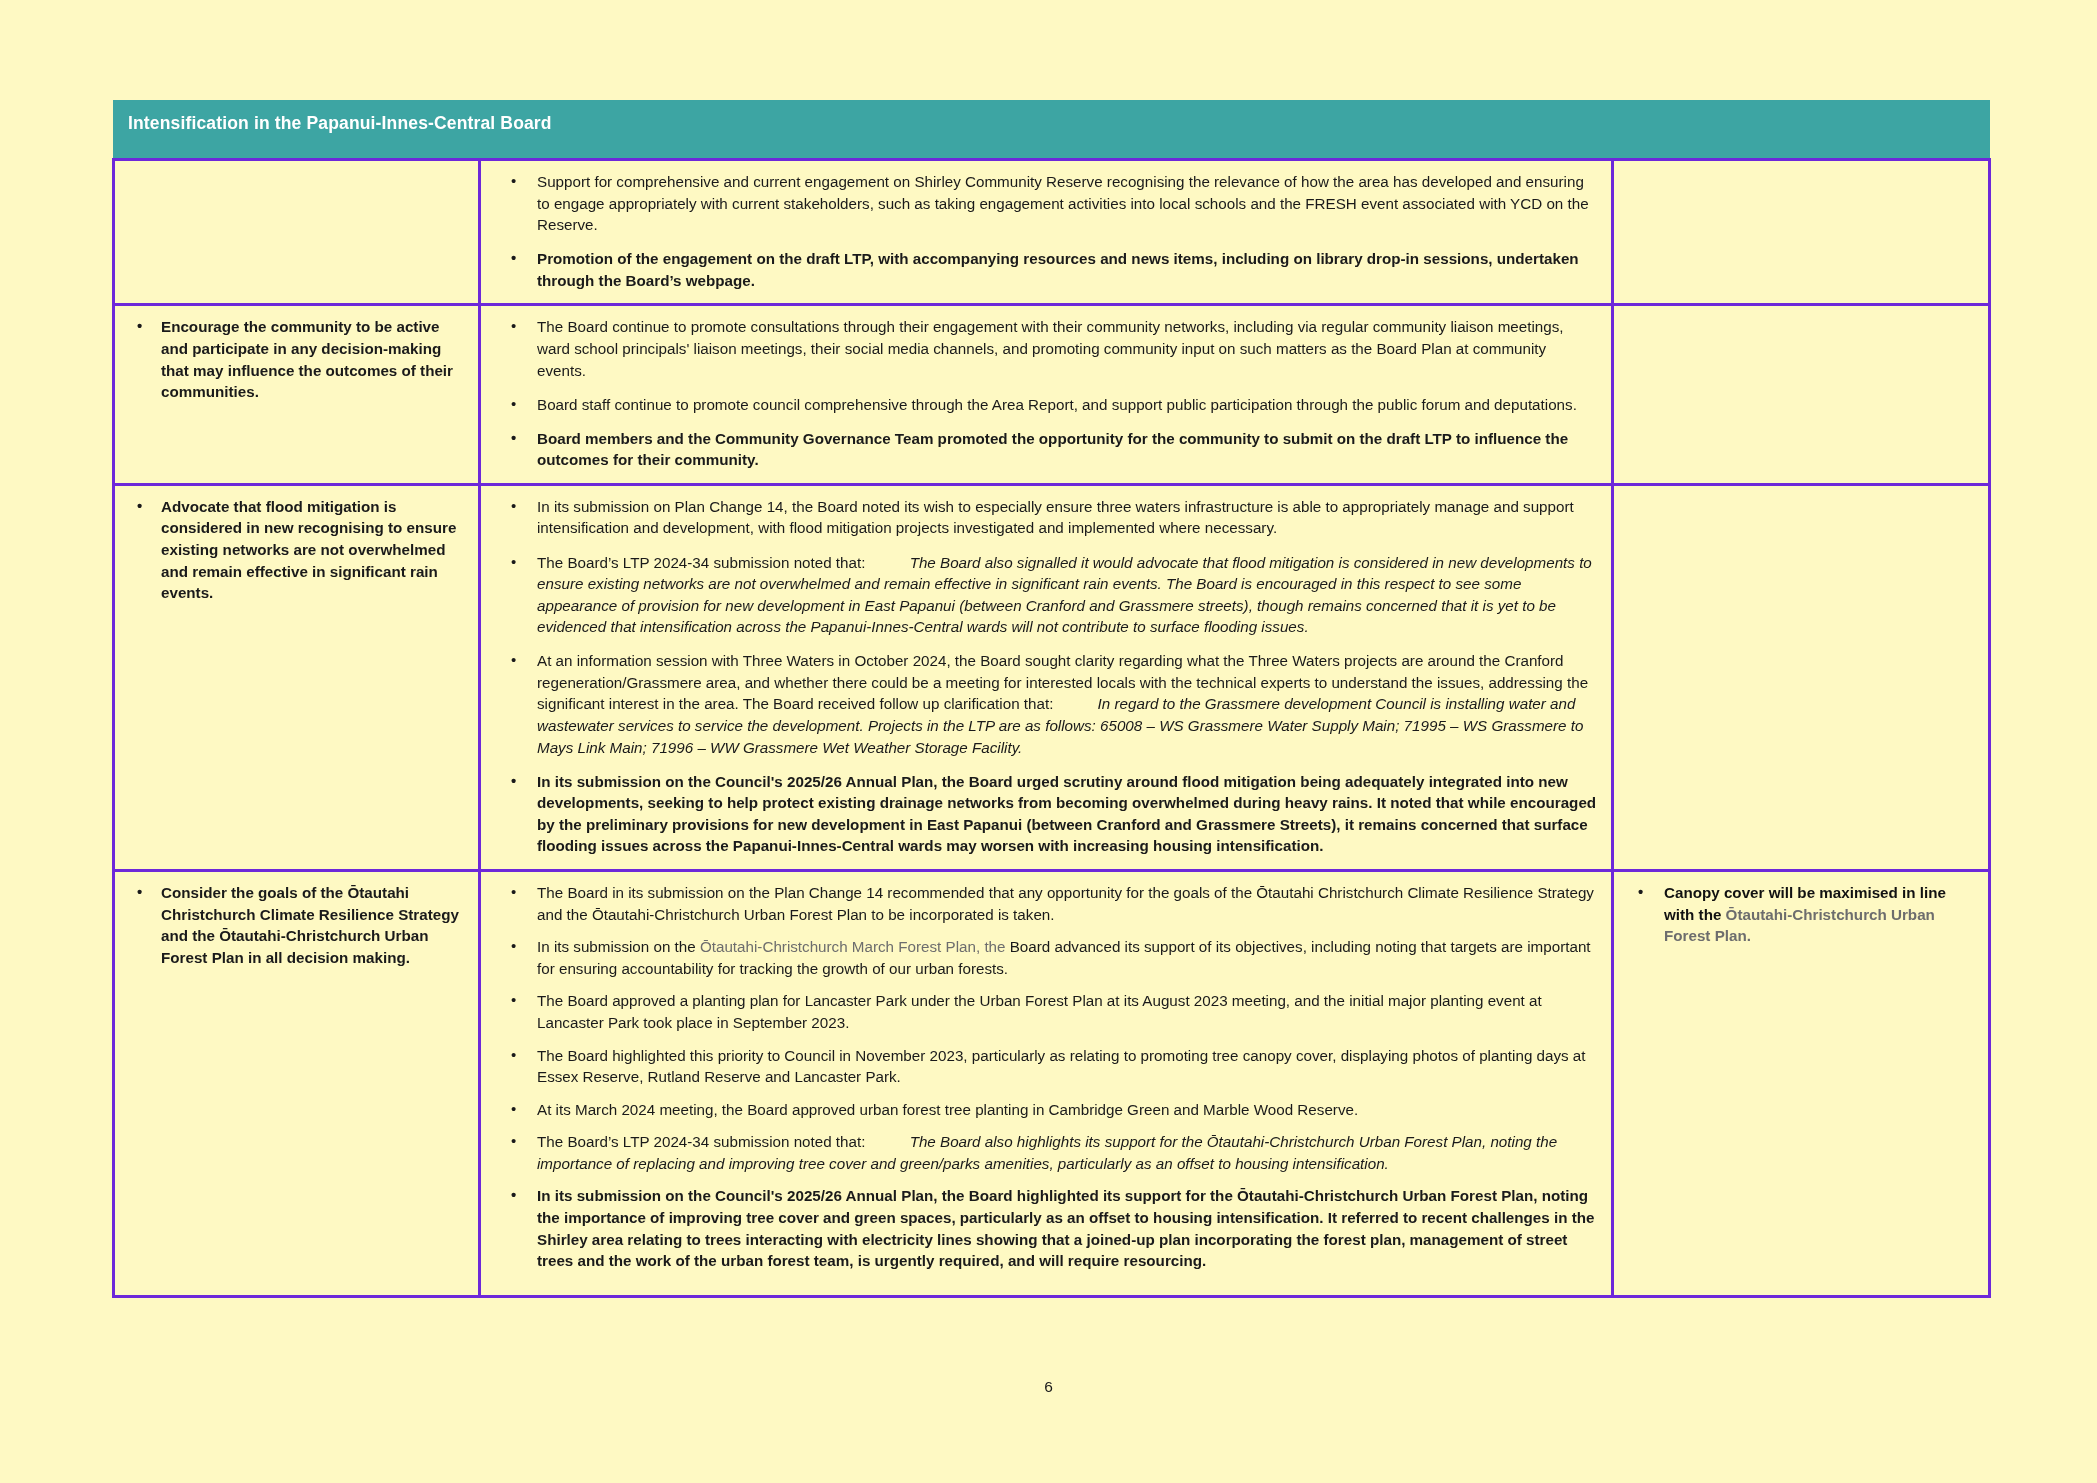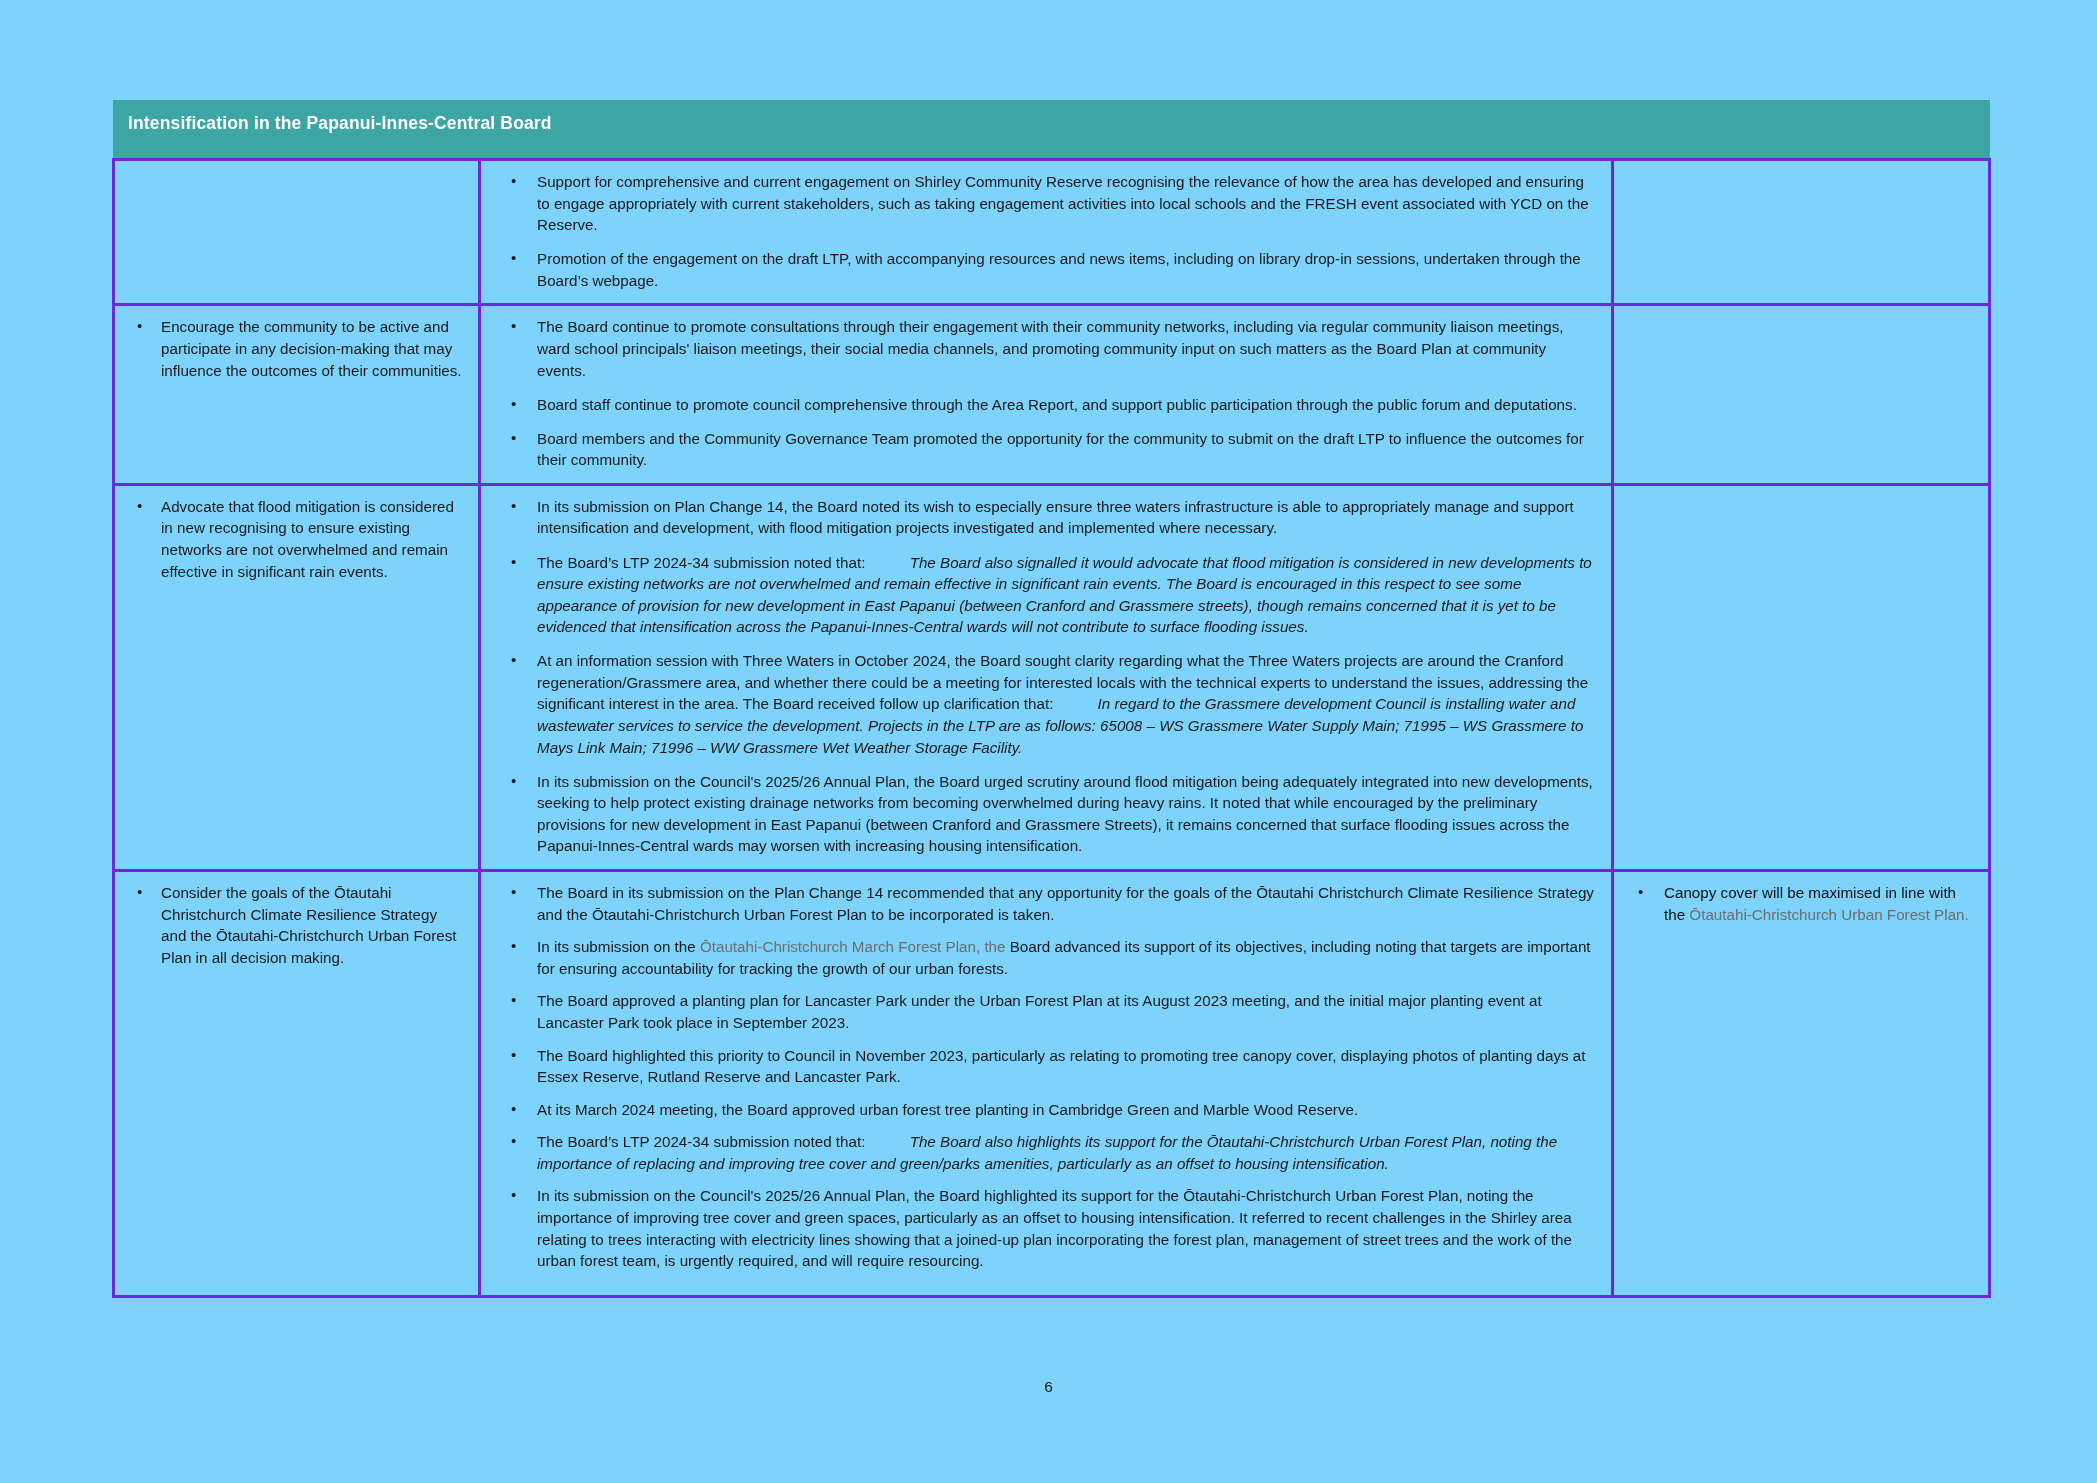--- a/index.html
+++ b/index.html
@@ -12,21 +12,21 @@
     height: 1483px;
     font-family: "Liberation Sans", sans-serif;
     color: #1a1a1a;
     -webkit-font-smoothing: antialiased;
   }
 
   .page {
     position: relative;
     width: 2097px;
     height: 1483px;
-    background: #7dd3fc;
+    background: #fef9c3;
     box-sizing: border-box;
   }
 
   .doc-table {
     position: absolute;
     left: 112px;
     top: 100px;
     width: 1876px;
     border-collapse: collapse;
     table-layout: fixed;
@@ -64,21 +64,21 @@
   ul.bl {
     list-style: none;
     margin: 0;
     padding: 0;
   }
   ul.bl > li {
     position: relative;
     padding-left: 38px;
     margin: 0 0 12.5px 0;
   }
-  ul.bl > li:last-child { margin-bottom: 0; }
+  ul.bl > li:last-child { margin-bottom: 0; font-weight: bold; }
   ul.bl > li::before {
     content: "\2022";
     position: absolute;
     left: 12px;
     top: -1px;
     font-size: 15px;
     line-height: 1.42;
     color: #1a1a1a;
   }
 

